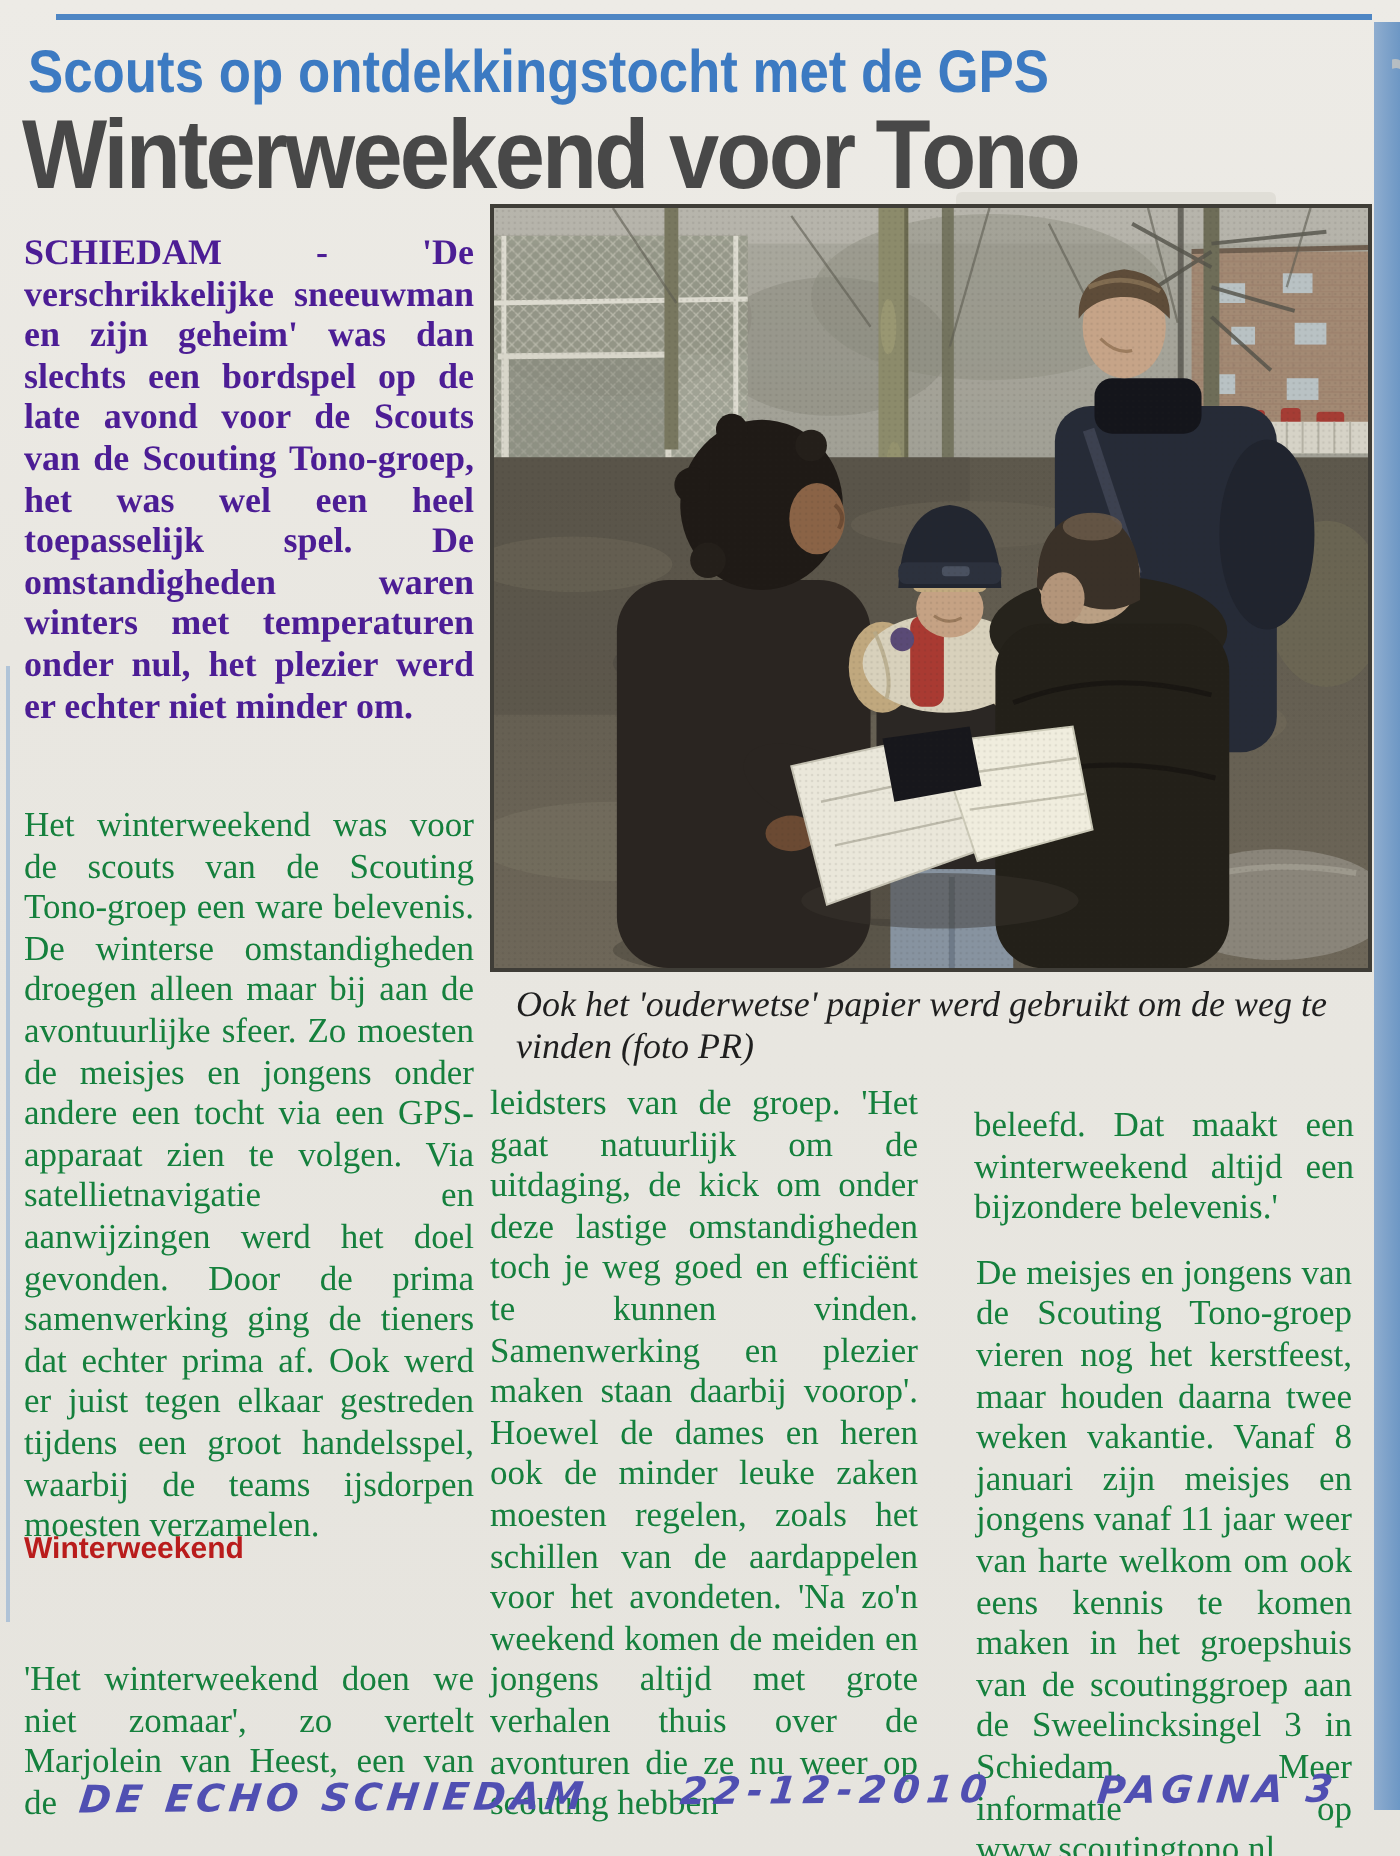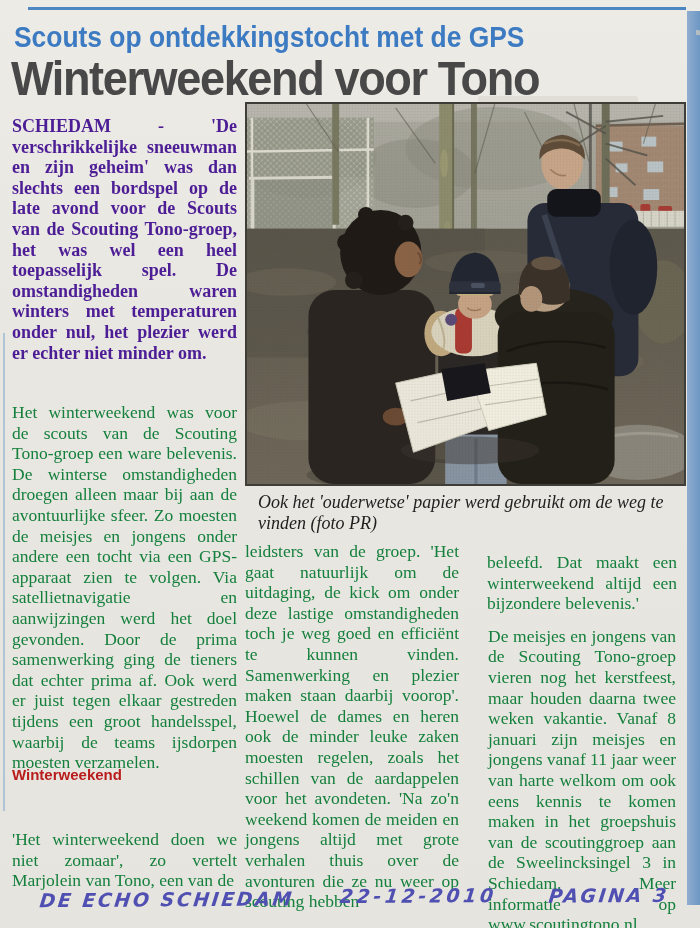--- a/index.html
+++ b/index.html
@@ -234,21 +234,21 @@
 
     <rect x="0" y="0" width="441" height="384" fill="url(#dots)" opacity=".28"></rect>
   </svg>
 </figure>
 
 <figcaption class="abs caption">Ook het 'ouderwetse' papier werd gebruikt om de weg te vinden (foto PR)</figcaption>
 
 <p class="abs lead" style="margin:0;">SCHIEDAM - 'De verschrikkelijke sneeuwman en zijn geheim' was dan slechts een bordspel op de late avond voor de Scouts van de Scouting Tono-groep, het was wel een heel toepasselijk spel. De omstandigheden waren winters met temperaturen onder nul, het plezier werd er echter niet minder om.</p>
 <p class="abs bodycol col1p" style="margin:0;">Het winterweekend was voor de scouts van de Scouting Tono-groep een ware belevenis. De winterse omstandigheden droegen alleen maar bij aan de avontuurlijke sfeer. Zo moesten de meisjes en jongens onder andere een tocht via een GPS-apparaat zien te volgen. Via satellietnavigatie en aanwijzingen werd het doel gevonden. Door de prima samenwerking ging de tieners dat echter prima af. Ook werd er juist tegen elkaar gestreden tijdens een groot handelsspel, waarbij de teams ijsdorpen moesten verzamelen.</p>
 <h2 class="abs subhead" style="margin:0;">Winterweekend</h2>
-<p class="abs bodycol col1p2" style="margin:0;">'Het winterweekend doen we niet zomaar', zo vertelt Marjolein van Tono, een van de</p>
+<p class="abs bodycol col1p2" style="margin:0;">'Het winterweekend doen we niet zomaar', zo vertelt Marjolein van Heest, een van de</p>
 <p class="abs bodycol col2" style="margin:0;">leidsters van de groep. 'Het gaat natuurlijk om de uitdaging, de kick om onder deze lastige omstandigheden toch je weg goed en efficiënt te kunnen vinden. Samenwerking en plezier maken staan daarbij voorop'. Hoewel de dames en heren ook de minder leuke zaken moesten regelen, zoals het schillen van de aardappelen voor het avondeten. 'Na zo'n weekend komen de meiden en jongens altijd met grote verhalen thuis over de avonturen die ze nu weer op scouting hebben</p>
 <div class="abs bodycol col3">
   <p style="margin:11px;">beleefd. Dat maakt een winterweekend altijd een bijzondere belevenis.'</p>
   <p class="para2" style="margin:12px;">De meisjes en jongens van de Scouting Tono-groep vieren nog het kerstfeest, maar houden daarna twee weken vakantie. Vanaf 8 januari zijn meisjes en jongens vanaf 11 jaar weer van harte welkom om ook eens kennis te komen maken in het groepshuis van de scoutinggroep aan de Sweelincksingel 3 in Schiedam. Meer informatie op www.scoutingtono.nl.</p>
 </div>
 
 <div class="abs handwriting">
   <span class="w1">DE ECHO SCHIEDAM</span>
   <span class="w2">22-12-2010</span>
   <span class="w3">PAGINA 3</span>

